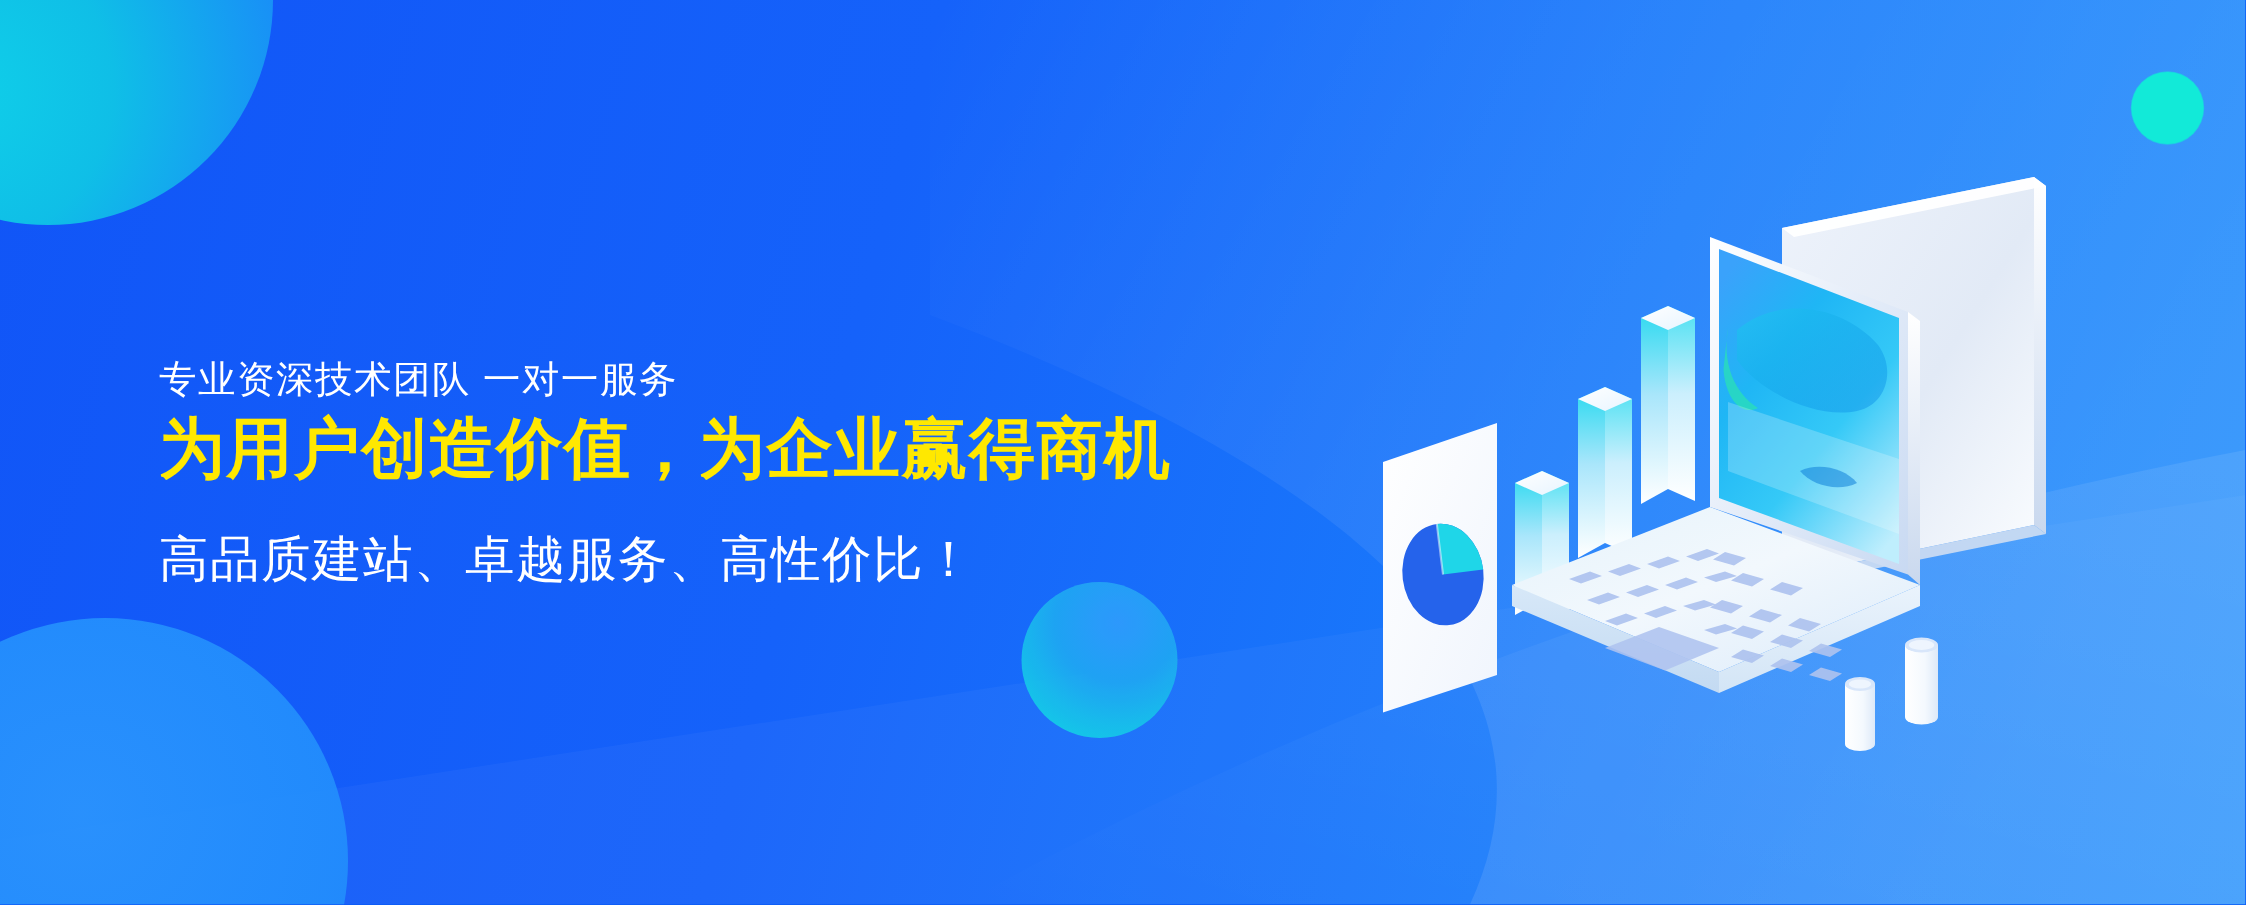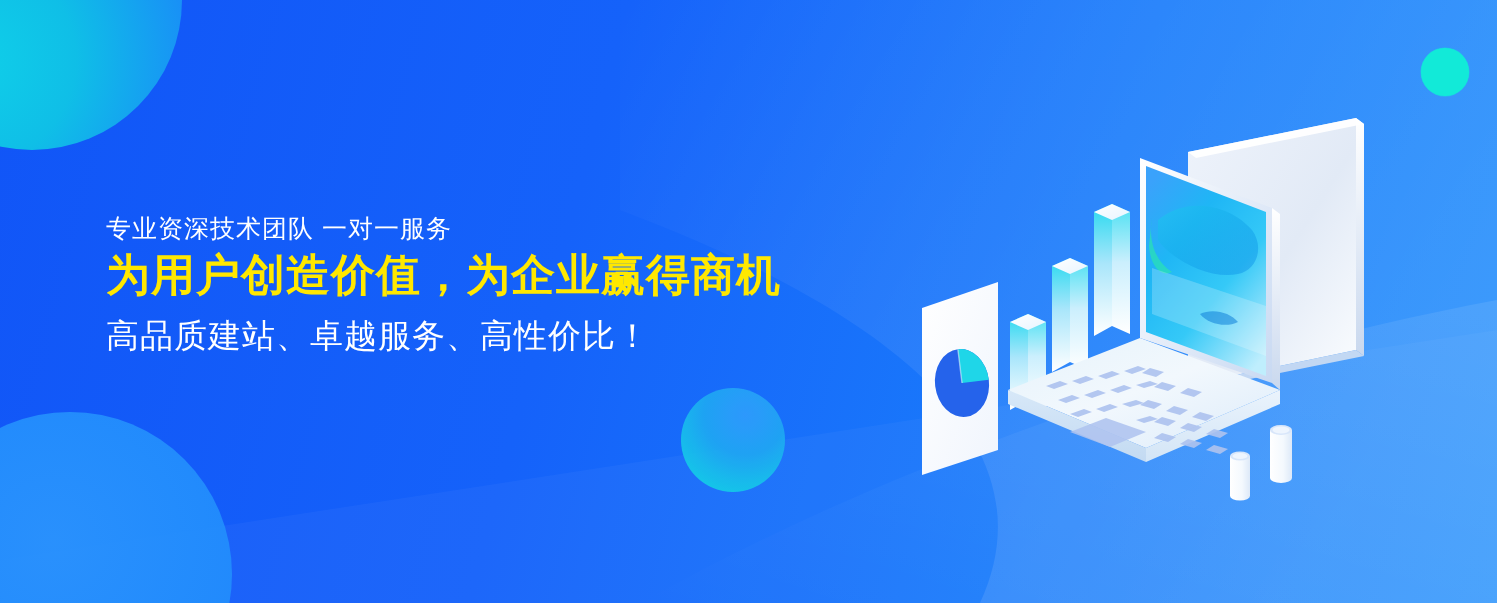--- a/index.html
+++ b/index.html
@@ -63,21 +63,21 @@
   .sweep {
     position: absolute;
     left: 0; top: 0;
     width: 1497px; height: 603px;
   }
 
   
   .copy {
     position: absolute;
     left: 106px;
-    top: 211px;
+    top: 236px;
     width: 700px;
     z-index: 6;
   }
   .eyebrow {
     color: #ffffff;
     font-size: 25px;
     line-height: 34px;
     letter-spacing: 1px;
     font-weight: 400;
     white-space: nowrap;
@@ -89,21 +89,21 @@
     font-weight: 700;
     letter-spacing: 1px;
     white-space: nowrap;
   }
   .subline {
     color: #ffffff;
     font-size: 33px;
     line-height: 46px;
     font-weight: 400;
     letter-spacing: 1px;
-    margin-top: 8px;
+    margin-top: 20px;
     white-space: nowrap;
   }
 
   
   .art {
     position: absolute;
     left: 900px;
     top: 100px;
     width: 520px;
     height: 430px;

